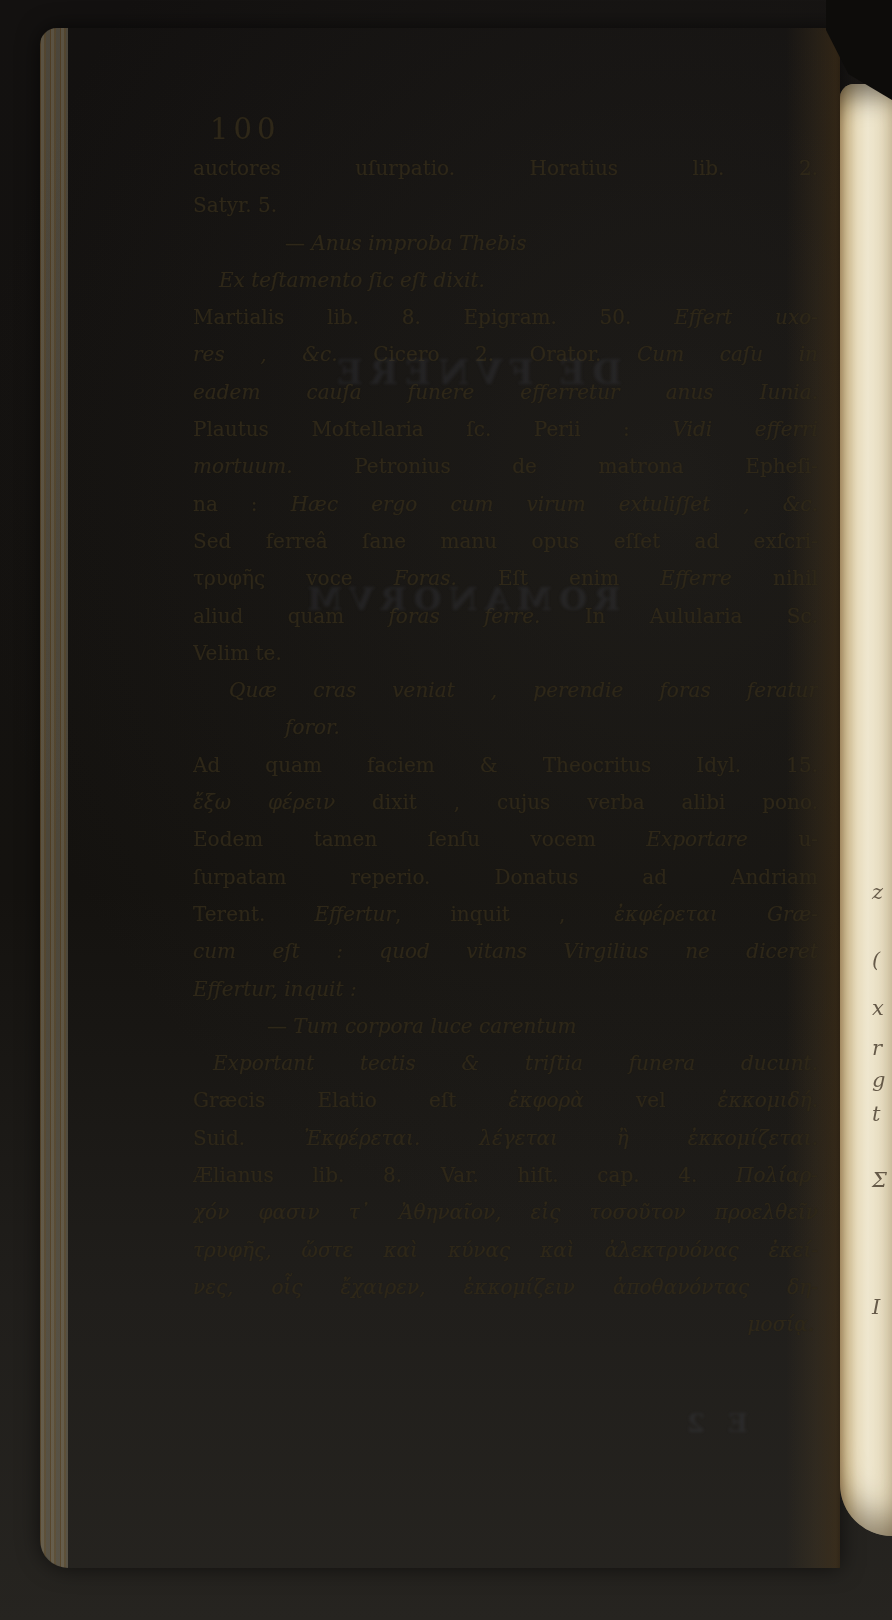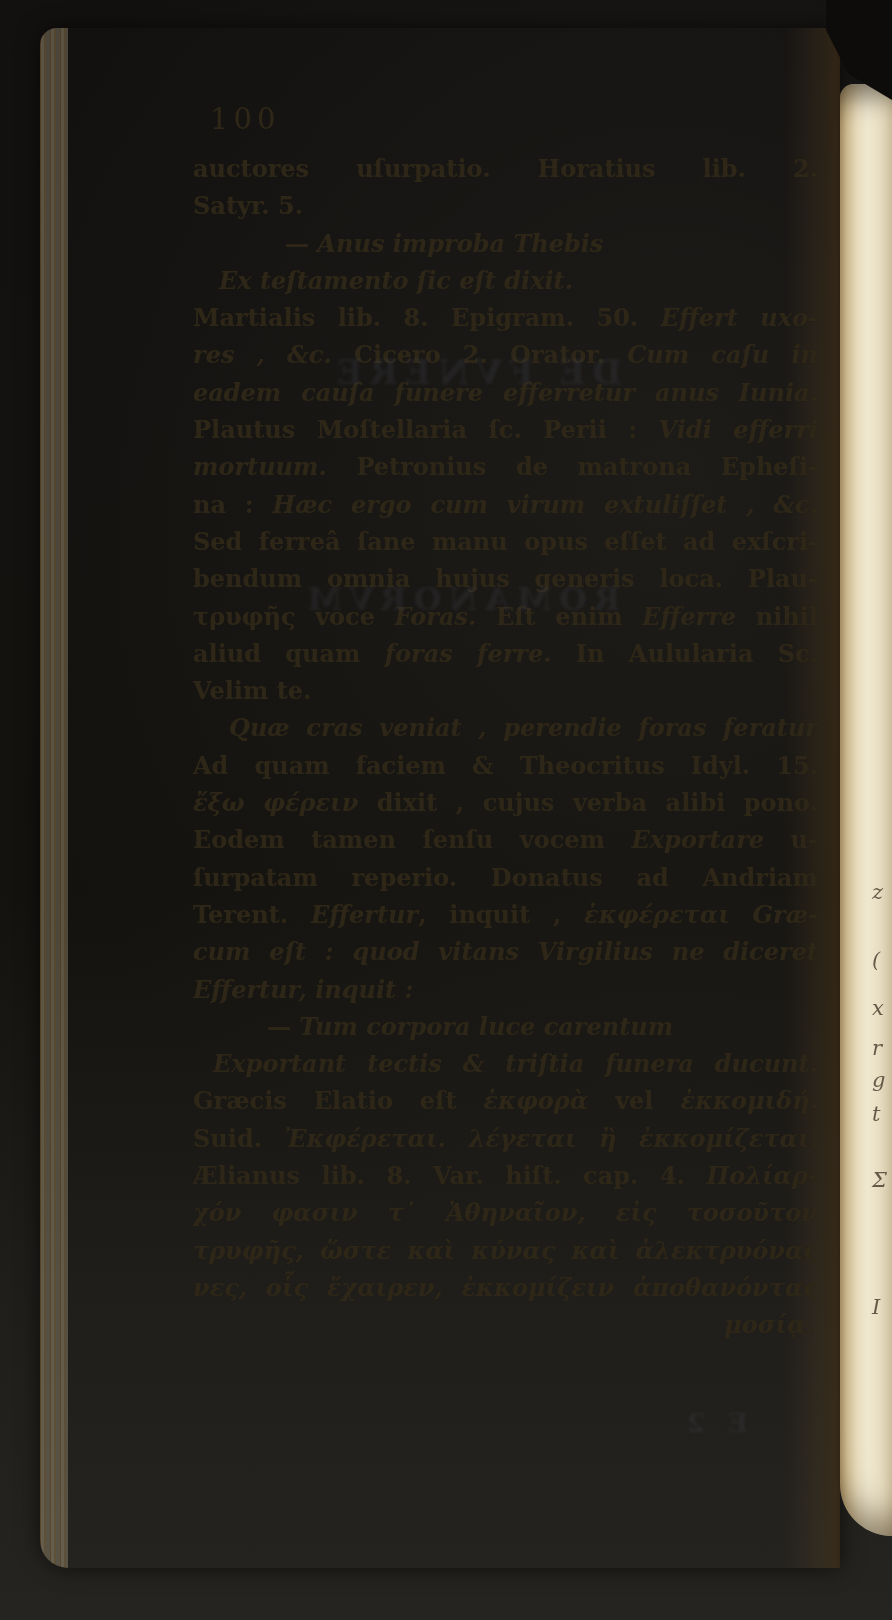--- a/index.html
+++ b/index.html
@@ -39,30 +39,30 @@
     background:linear-gradient(90deg,#b99f72 0px,#d6c398 7px,#e9ddbe 17px,#efe7cf 28px,#ece2c6 40px,#e6d8b6 52px);
     box-shadow:inset 0 26px 26px -14px rgba(20,12,4,.55), inset 0 -34px 34px -18px rgba(50,34,12,.5);
   }
   .cover-corner{
     position:absolute;left:826px;top:0;width:66px;height:100px;background:#0d0c0a;
     clip-path:polygon(0 0,100% 0,100% 100%,34% 74%,0 30%);
   }
   
   .header-row{
     position:absolute;left:193px;top:102px;width:625px;height:44px;
-    color:#2e2718;display:flex;align-items:flex-start;
+    color:#2e2718;display:flex;align-items:flex-end;
     text-shadow:0 0 1px rgba(46,39,24,.45);
   }
   .pageno{font-size:29px;letter-spacing:5px;padding-left:17px;}
   .running-title{margin-left:86px;font-size:30px;font-variant:small-caps;letter-spacing:3px;}
   .text-body{
     position:absolute;left:193px;top:150px;width:625px;color:#2e2718;
     text-shadow:0 0 1px rgba(46,39,24,.40);
   }
-  .line{height:37.3px;line-height:37.3px;font-size:24px;overflow:hidden;font-weight:bold;}
+  .line{height:37.3px;line-height:37.3px;font-size:20px;overflow:hidden;}
   .line.j{text-align:justify;text-align-last:justify;}
   .line.r{text-align:right;padding-right:4px;}
   .s-i,.s-g{font-style:italic;}
   
   .ghost{
     position:absolute;color:rgba(96,102,118,.15);filter:blur(1.6px);
     transform:scaleX(-1);font-weight:bold;letter-spacing:7px;white-space:nowrap;
   }
   .frag{
     position:absolute;left:872px;width:20px;color:#45392a;font-size:21px;opacity:.8;
@@ -88,25 +88,25 @@
       <div class="line"><span class="seg s-r">Satyr. 5.</span></div>
       <div class="line" style="padding-left: 92px;"><span class="seg s-r">— </span><span class="seg s-i">Anus improba Thebis</span></div>
       <div class="line" style="padding-left: 26px;"><span class="seg s-i">Ex teſtamento ſic eſt dixit.</span></div>
       <div class="line j"><span class="seg s-r">Martialis lib. 8. Epigram. 50. </span><span class="seg s-i">Effert uxo-</span></div>
       <div class="line j"><span class="seg s-i">res , &amp;c. </span><span class="seg s-r">Cicero 2. Orator. </span><span class="seg s-i">Cum caſu in</span></div>
       <div class="line j"><span class="seg s-i">eadem cauſa funere efferretur anus Iunia.</span></div>
       <div class="line j"><span class="seg s-r">Plautus Moſtellaria ſc. Perii : </span><span class="seg s-i">Vidi efferri</span></div>
       <div class="line j"><span class="seg s-i">mortuum. </span><span class="seg s-r">Petronius de matrona Epheſi-</span></div>
       <div class="line j"><span class="seg s-r">na : </span><span class="seg s-i">Hæc ergo cum virum extuliſſet , &amp;c.</span></div>
       <div class="line j"><span class="seg s-r">Sed ferreâ ſane manu opus eſſet ad exſcri-</span></div>
-      <div class="line j"><span class="seg s-r">bendum omnia hujus generis loca. Plau-</span></div>
       <div class="line j"><span class="seg s-r">τρυφῆς voce </span><span class="seg s-i">Foras. </span><span class="seg s-r">Eſt enim </span><span class="seg s-i">Efferre </span><span class="seg s-r">nihil</span></div>
       <div class="line j"><span class="seg s-r">aliud quam </span><span class="seg s-i">foras ferre. </span><span class="seg s-r">In Aulularia Sc.</span></div>
       <div class="line"><span class="seg s-r">Velim te.</span></div>
       <div class="line j" style="padding-left: 36px;"><span class="seg s-i">Quæ cras veniat , perendie foras feratur</span></div>
+      <div class="line" style="padding-left: 92px;"><span class="seg s-i">foror.</span></div>
       <div class="line j"><span class="seg s-r">Ad quam faciem &amp; Theocritus Idyl. 15.</span></div>
       <div class="line j"><span class="seg s-g">ἔξω φέρειν </span><span class="seg s-r">dixit , cujus verba alibi pono.</span></div>
       <div class="line j"><span class="seg s-r">Eodem tamen ſenſu vocem </span><span class="seg s-i">Exportare </span><span class="seg s-r">u-</span></div>
       <div class="line j"><span class="seg s-r">ſurpatam reperio. Donatus ad Andriam</span></div>
       <div class="line j"><span class="seg s-r">Terent. </span><span class="seg s-i">Effertur</span><span class="seg s-r">, inquit , </span><span class="seg s-g">ἐκφέρεται </span><span class="seg s-i">Græ-</span></div>
       <div class="line j"><span class="seg s-i">cum eſt : quod vitans Virgilius ne diceret</span></div>
       <div class="line"><span class="seg s-i">Effertur, inquit :</span></div>
       <div class="line" style="padding-left: 74px;"><span class="seg s-r">— </span><span class="seg s-i">Tum corpora luce carentum</span></div>
       <div class="line j" style="padding-left: 20px;"><span class="seg s-i">Exportant tectis &amp; triſtia funera ducunt.</span></div>
       <div class="line j"><span class="seg s-r">Græcis Elatio eſt </span><span class="seg s-g">ἐκφορὰ </span><span class="seg s-r">vel </span><span class="seg s-g">ἐκκομιδή.</span></div>

